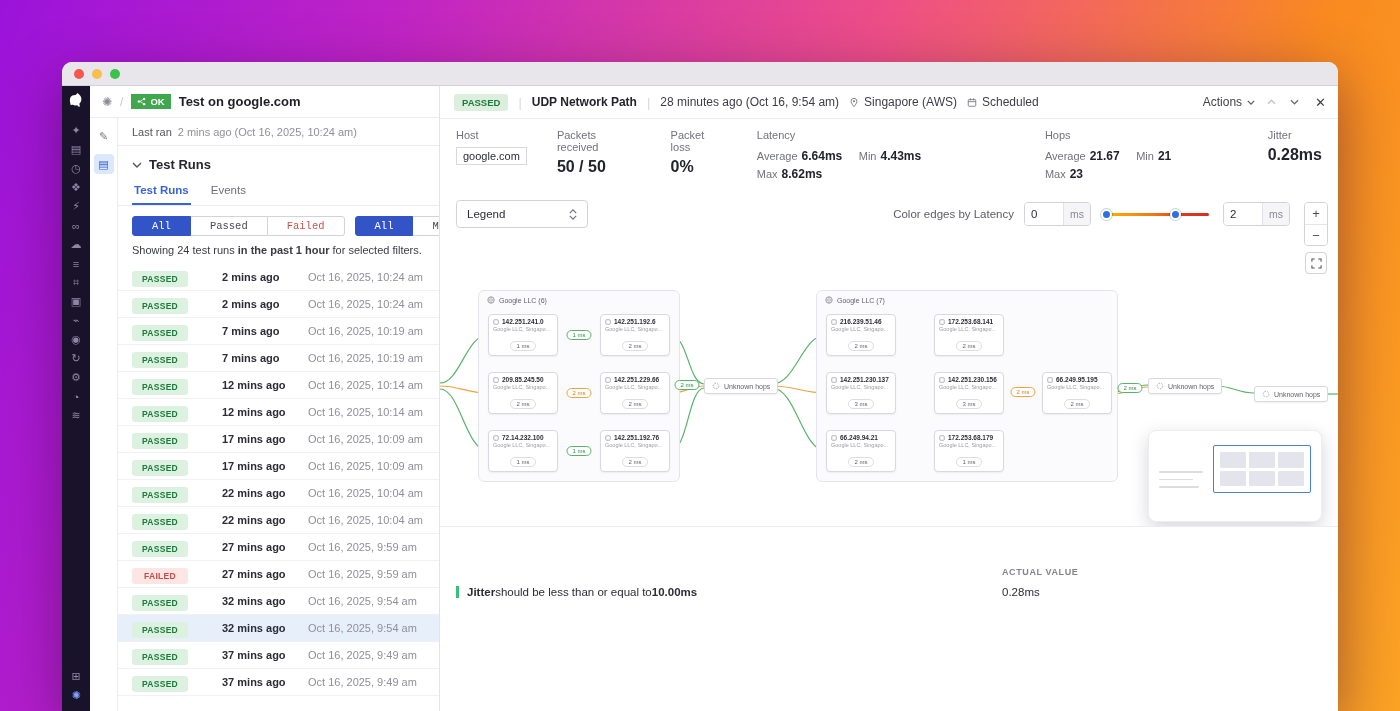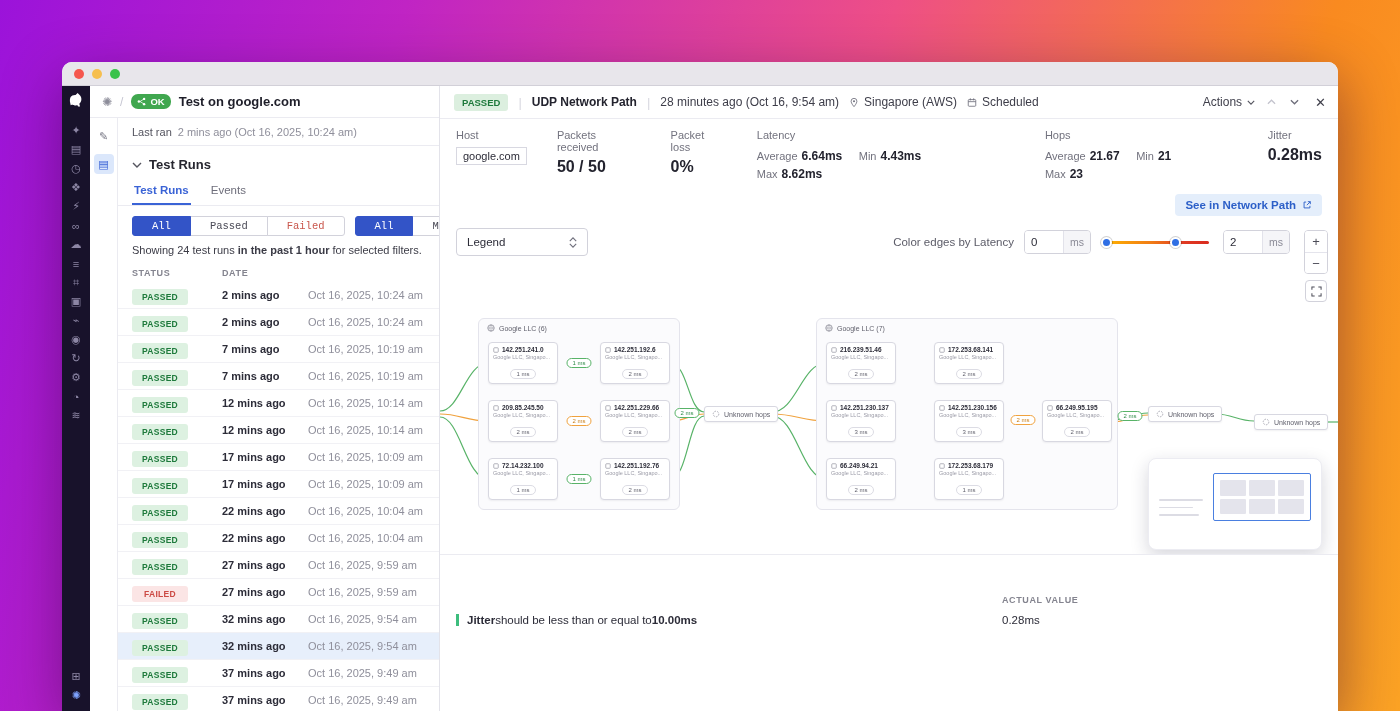--- a/index.html
+++ b/index.html
@@ -23,21 +23,21 @@
   .dsb-ic{width:20px;height:19px;display:flex;align-items:center;justify-content:center;
           font-size:11px;color:#8d86a5;cursor:pointer}
   .dsb-bottom{margin-top:auto;display:flex;flex-direction:column;align-items:center}
   .dsb-ic.hl{color:#7fa3ff}
 
   
   .leftcol{width:350px;flex:0 0 auto;border-right:1px solid #e3e3ea;display:flex;flex-direction:column;min-height:0}
   .crumbbar{height:32px;flex:0 0 auto;display:flex;align-items:center;gap:8px;padding:0 12px;border-bottom:1px solid #ebebf1}
   .crumb-ic{color:#8c8c99;font-size:12px}
   .sep{color:#c6c6d2;font-size:12px}
-  .okbadge{background:#40a74f;color:#fff;font-size:9.5px;font-weight:bold;padding:2px 6px;border-radius:7px;
+  .okbadge{background:#40a74f;color:#fff;font-size:9.5px;font-weight:bold;padding:2px 6px;border-radius:0;
            display:flex;align-items:center;gap:4px;cursor:pointer}
   .crumb-title{font-size:13px;font-weight:bold;color:#1e1e29}
   .leftbody{flex:1;display:flex;min-height:0}
   .rail{width:28px;flex:0 0 auto;border-right:1px solid #ebebf1;display:flex;flex-direction:column;
         align-items:center;padding-top:8px;gap:8px}
   .rail-ic{width:20px;height:20px;display:flex;align-items:center;justify-content:center;font-size:11px;
            color:#7b7b88;border-radius:4px;cursor:pointer}
   .rail-ic.sel{background:#dbe7fb;color:#3a63d6}
   .listcol{flex:1;min-width:0;display:flex;flex-direction:column}
   .lastran{height:28px;flex:0 0 auto;display:flex;align-items:center;gap:6px;padding:0 14px;font-size:11px;
@@ -253,24 +253,20 @@
             </span>
             <span class="bgroup">
               <button class="fbtn on">All</button>
               <button class="fbtn">Manually Triggered</button>
               <button class="fbtn">Scheduled</button>
             </span>
           </div>
 
           <div class="summary"><span>Showing 24 test runs </span><b>in the past 1 hour</b><span> for selected filters.</span></div>
 
-          <div class="thead">
-            <span class="th-status">STATUS</span>
-            <span>DATE</span>
-          </div>
 
           <div class="rows">
             <div class="trow">
                 <span class="cell-status"><span class="badge pass">PASSED</span></span>
                 <span class="rel">2 mins ago</span>
                 <span class="dateval">Oct 16, 2025, 10:24 am</span>
               </div>
             <div class="trow">
                 <span class="cell-status"><span class="badge pass">PASSED</span></span>
                 <span class="rel">2 mins ago</span>
@@ -443,28 +439,20 @@
                 <span class="v">23</span>
               </span>
           </div>
         </div>
         <div class="stat">
           <div class="slabel">Jitter</div>
           <div class="sval">0.28ms</div>
         </div>
       </div>
 
-      <div class="seelink-row">
-        <span class="seelink">
-          <span>See in Network Path</span>
-          <svg width="10" height="10" viewBox="0 0 12 12">
-              <path d="M5 2.5H2.5v7h7V7M7 2h3v3M10 2L5.8 6.2" fill="none" stroke="currentColor" stroke-width="1.1"></path>
-            </svg>
-        </span>
-      </div>
 
       <div class="netpath">
         <div class="nettoolbar">
           <span class="legendsel">
             <span>Legend</span>
             <span class="dualchev">
               <svg width="8" height="5" viewBox="0 0 10 6">
                   <path d="M1 5l4-4 4 4" fill="none" stroke="currentColor" stroke-width="1.4"></path>
                 </svg>
               <svg width="8" height="5" viewBox="0 0 10 6">

